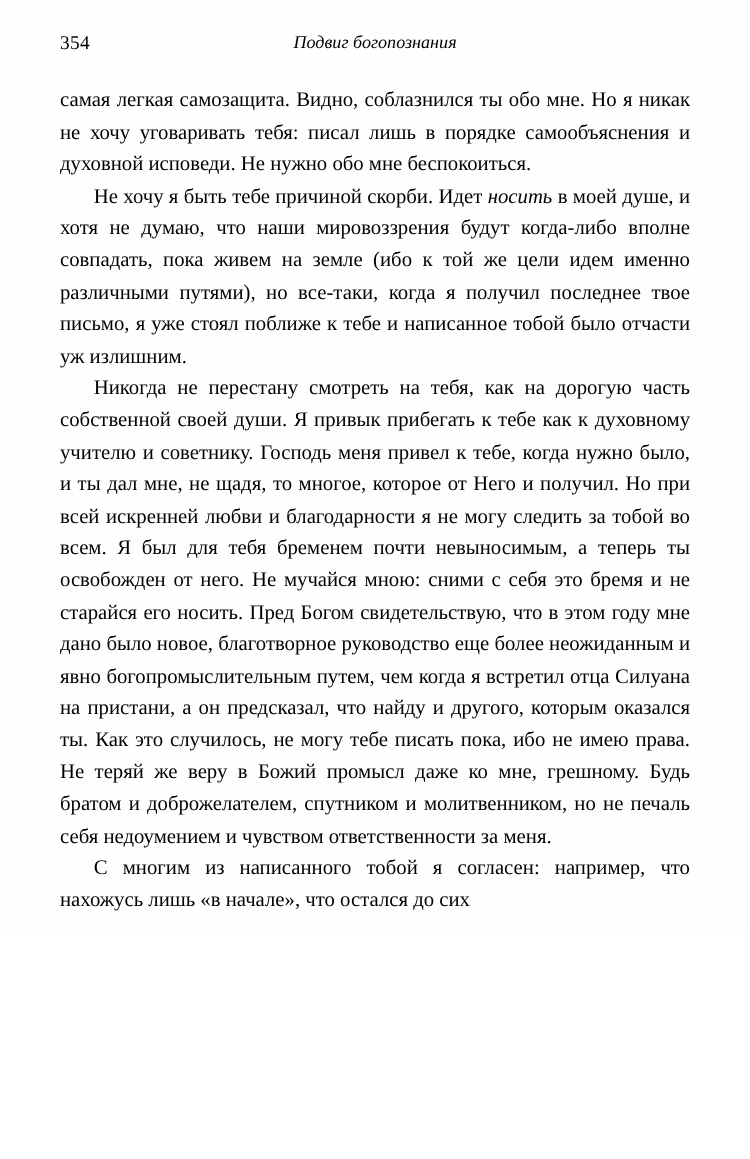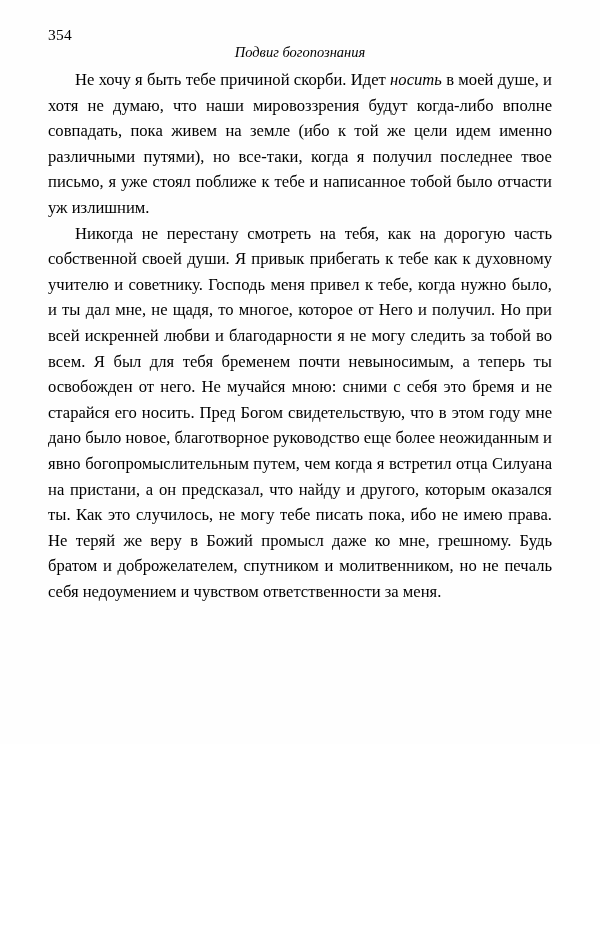--- a/index.html
+++ b/index.html
@@ -33,21 +33,21 @@
     position: absolute;
     left: 0;
     top: 0;
     font-size: 15.5px;
     font-family: "Liberation Serif", serif;
     letter-spacing: 0.3px;
   }
   .running-title {
     position: absolute;
     left: 0;
-    top: 18px;
+    top: 0;
     width: 504px;
     text-align: center;
     font-style: italic;
     font-size: 14.5px;
     font-family: "Liberation Serif", serif;
   }
   .body-text {
     position: absolute;
     top: 67px;
     left: 48px;
@@ -73,17 +73,19 @@
 <body>
 
 <div class="page">
 
   <div class="header">
     <div class="page-number">354</div>
     <div class="running-title">Подвиг богопознания</div>
   </div>
 
   <div class="body-text">
+    <p>самая легкая самозащита. Видно, соблазнился ты обо мне. Но я никак не хочу уговаривать тебя: писал лишь в порядке самообъяснения и духовной исповеди. Не нужно обо мне беспокоиться.</p>
     <p class="indent"><span>Не хочу я быть тебе причиной скорби. Идет <em>носить</em> в моей душе, и хотя не думаю, что наши мировоззрения будут когда-либо вполне совпадать, пока живем на земле (ибо к той же цели идем именно различными путями), но все-таки, когда я получил последнее твое письмо, я уже стоял поближе к тебе и написанное тобой было отчасти уж излишним.</span></p>
     <p class="indent">Никогда не перестану смотреть на тебя, как на дорогую часть собственной своей души. Я привык прибегать к тебе как к духовному учителю и советнику. Господь меня привел к тебе, когда нужно было, и ты дал мне, не щадя, то многое, которое от Него и получил. Но при всей искренней любви и благодарности я не могу следить за тобой во всем. Я был для тебя бременем почти невыносимым, а теперь ты освобожден от него. Не мучайся мною: сними с себя это бремя и не старайся его носить. Пред Богом свидетельствую, что в этом году мне дано было новое, благотворное руководство еще более неожиданным и явно богопромыслительным путем, чем когда я встретил отца Силуана на пристани, а он предсказал, что найду и другого, которым оказался ты. Как это случилось, не могу тебе писать пока, ибо не имею права. Не теряй же веру в Божий промысл даже ко мне, грешному. Будь братом и доброжелателем, спутником и молитвенником, но не печаль себя недоумением и чувством ответственности за меня.</p>
+    <p class="indent">С многим из написанного тобой я согласен: например, что нахожусь лишь «в начале», что остался до сих</p>
   </div>
 
 </div>
 
 </body></html>

